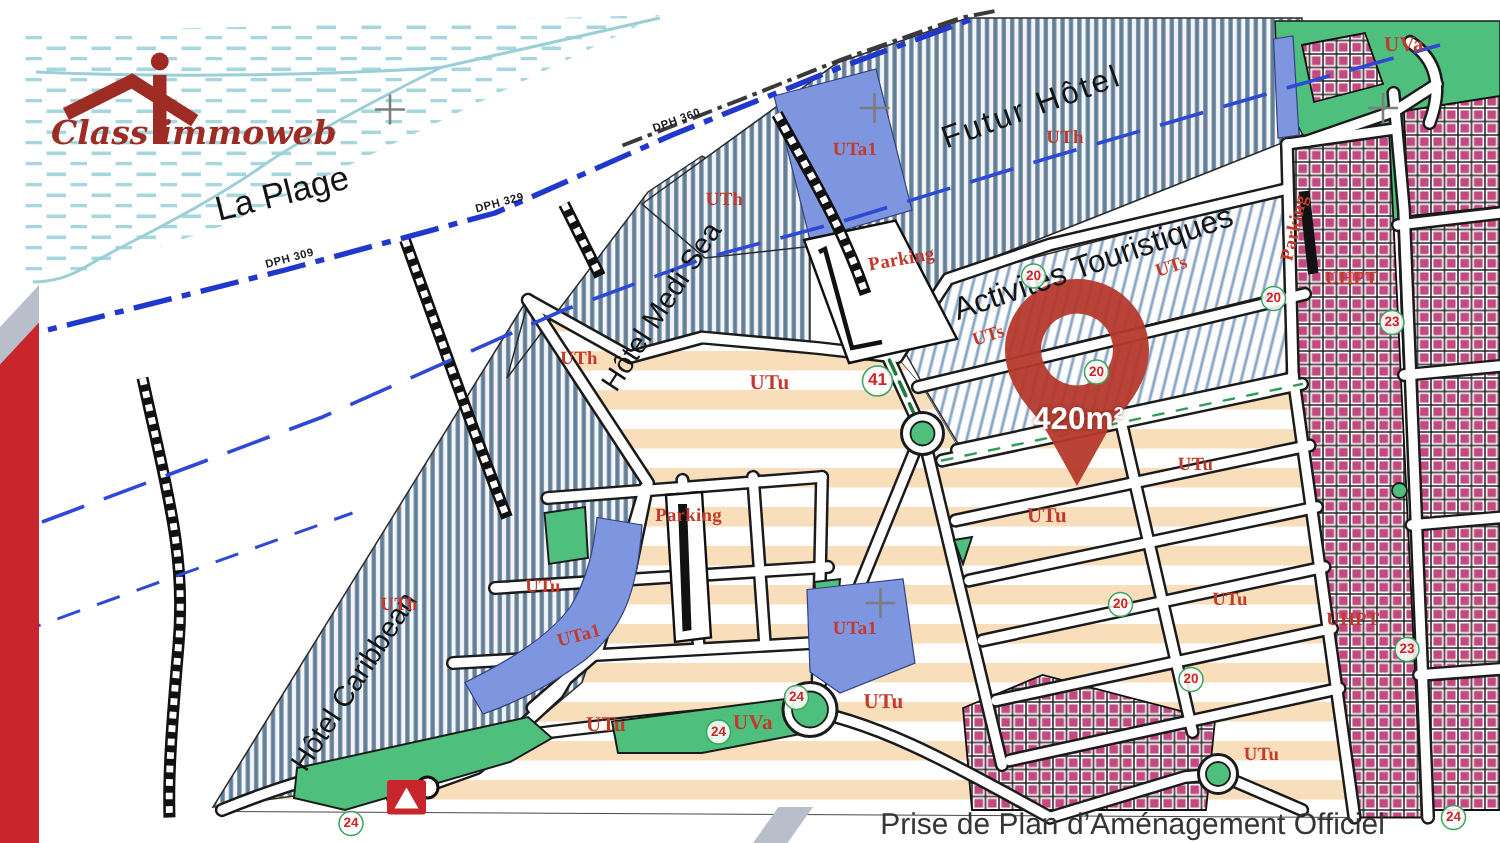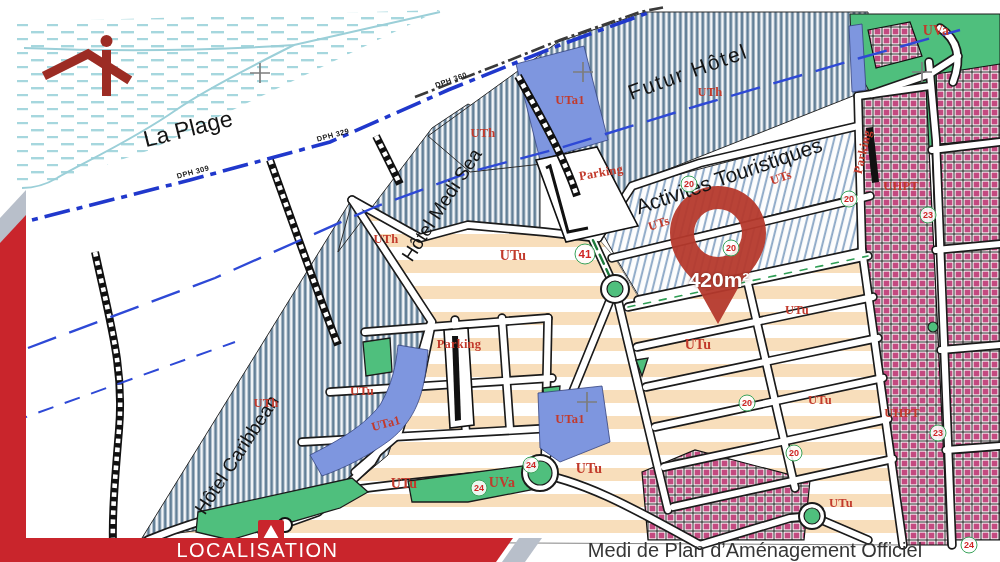--- a/index.html
+++ b/index.html
@@ -313,21 +313,19 @@
 
   <div class="band-gray"></div>
   <div class="band-red"></div>
 
   <div class="logo">
     <svg width="180" height="82">
       <path d="M22,46 L62,26 L100,50" fill="none" stroke="#9c2c24" stroke-width="9" stroke-linecap="square"></path>
       <rect x="76" y="22" width="9" height="46" fill="#9c2c24"></rect>
       <circle cx="80.5" cy="13" r="6" fill="#9c2c24"></circle>
     </svg>
+    <span class="logo-text">Class immoweb</span>
   </div>
 
-  <div class="footer-red">
-    <span>LOCALISATION</span>
-  </div>
   <div class="footer-gray"></div>
-  <div class="footer-white">Medi de Plan d’Aménagement Officiel</div>
+  <div class="footer-white">Prise de Plan d’Aménagement Officiel</div>
 
 </div>
 
 </body></html>

